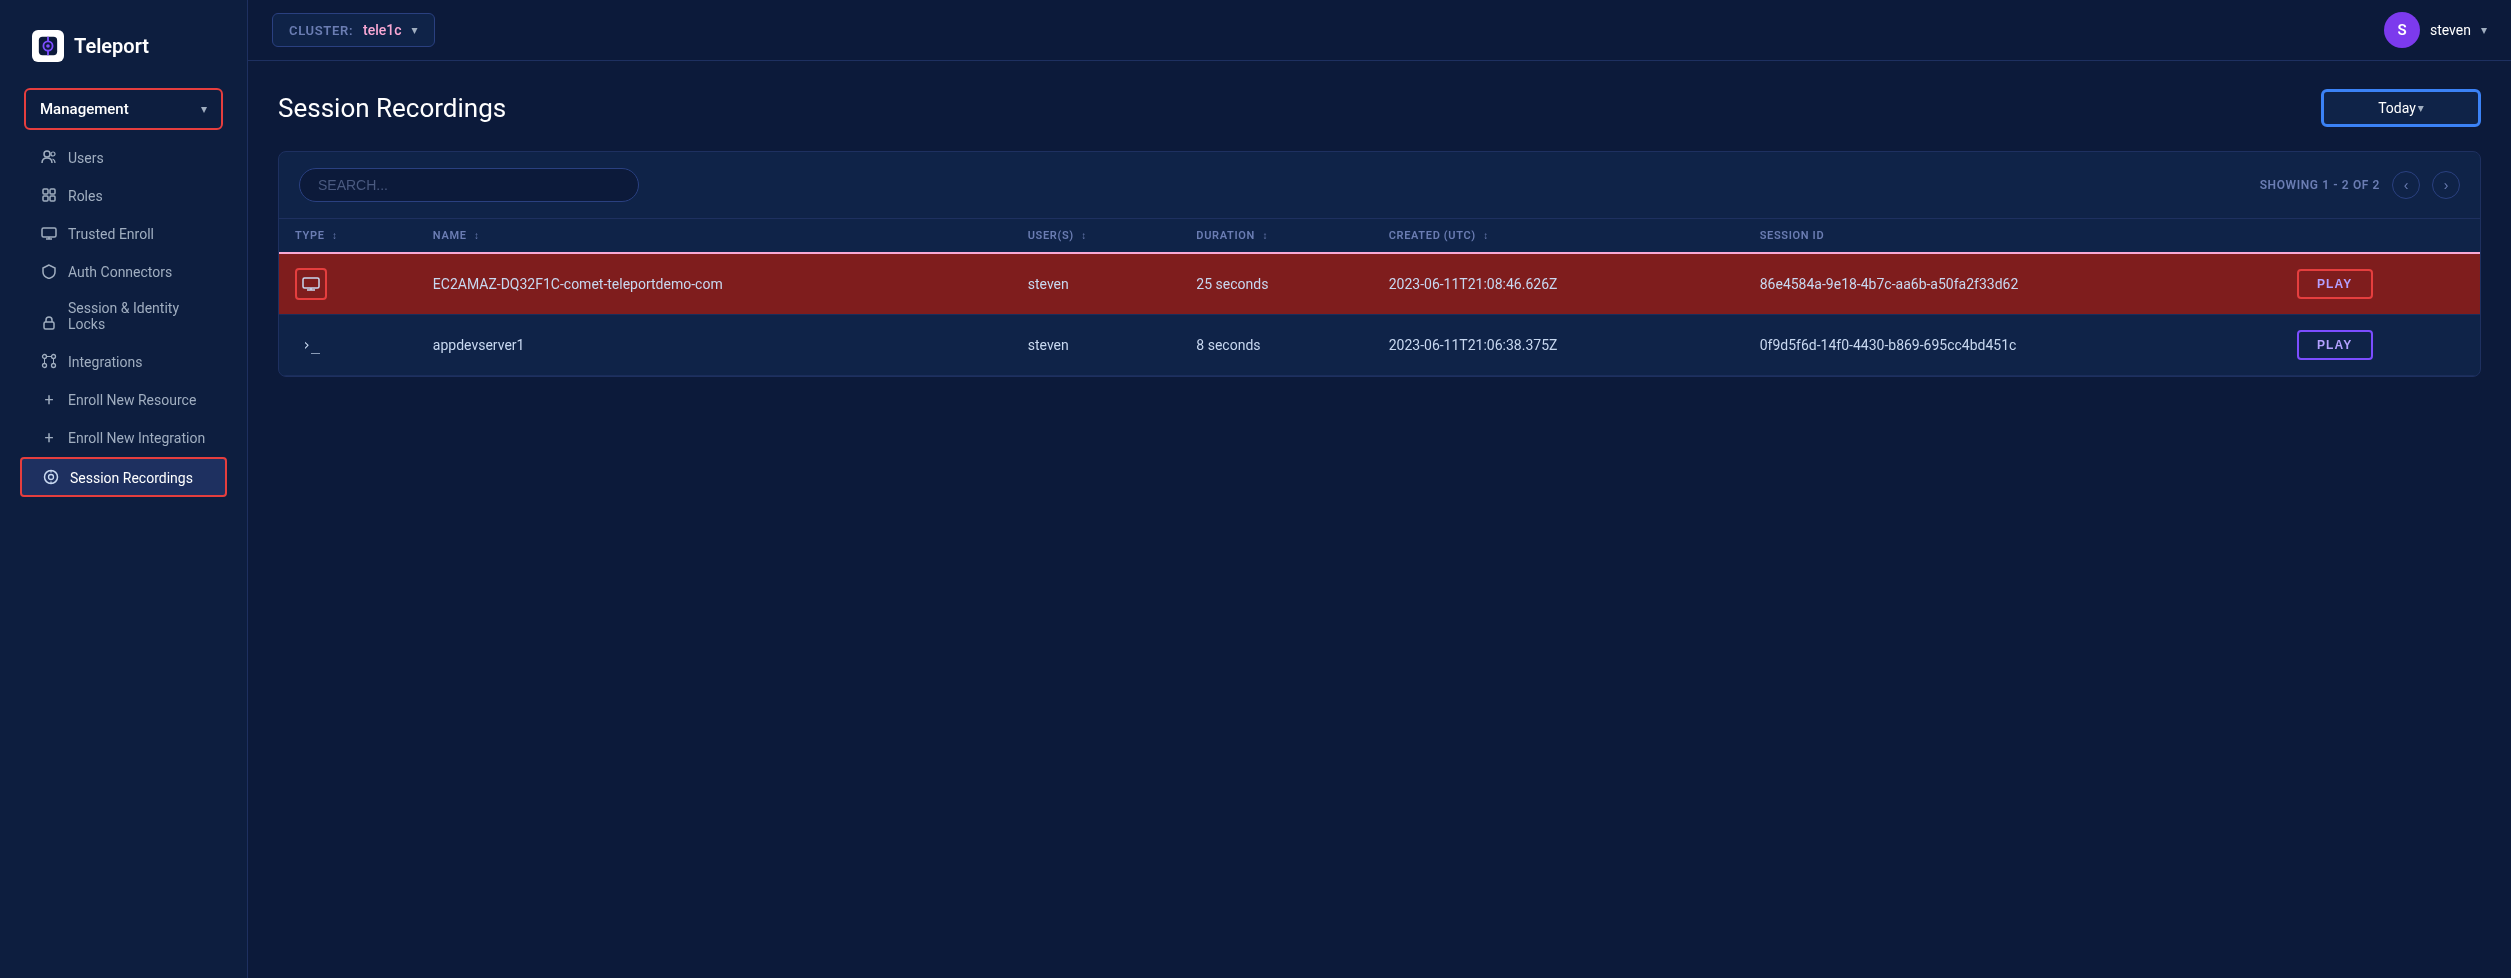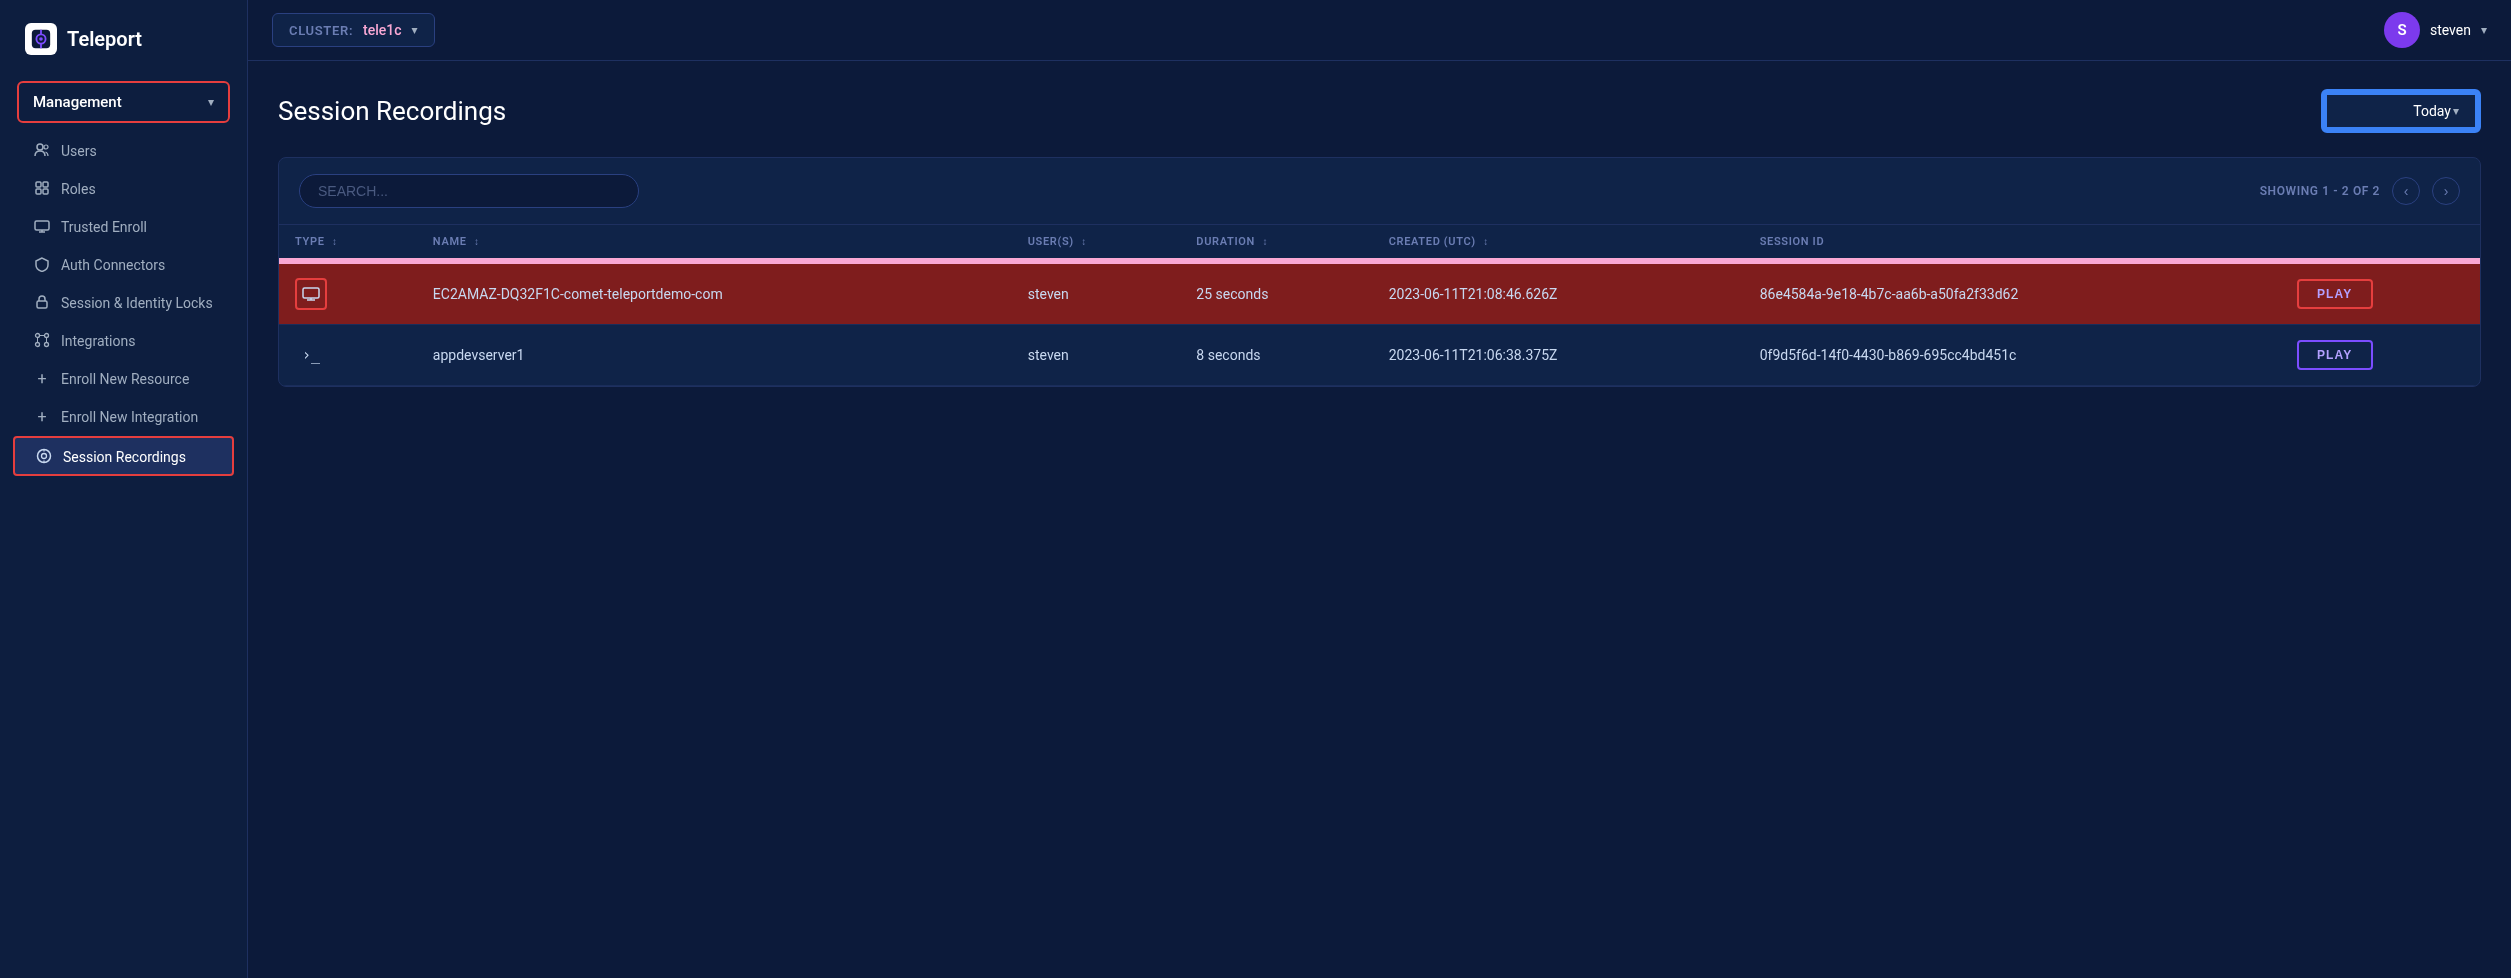--- a/index.html
+++ b/index.html
@@ -13,21 +13,21 @@
     }
 
     
     .sidebar {
       width: 248px;
       min-width: 248px;
       background: #0d1e3f;
       border-right: 1px solid #1e3060;
       display: flex;
       flex-direction: column;
-      padding: 5px;
+      padding: 12px;
     }
 
     .sidebar-logo {
       display: flex;
       align-items: center;
       gap: 10px;
       padding: 18px 20px;
     }
 
     .logo-icon {
@@ -192,28 +192,28 @@
       font-size: 26px;
       font-weight: 400;
       color: #fff;
     }
 
     .date-filter {
       display: flex;
       align-items: center;
       gap: 2px;
       background: #0f2348;
-      border: 6px solid #3b82f6;
+      border: 3px solid #3b82f6;
       border-radius: 6px;
       padding: 8px 16px;
       cursor: pointer;
       color: #fff;
       font-size: 14px;
       min-width: 160px;
-      justify-content: flex-end;
+      justify-content: center;
     }
 
     
     .table-container {
       background: #0f2348;
       border-radius: 8px;
       overflow: hidden;
       border: 1px solid #1e3060;
     }
 
@@ -276,21 +276,21 @@
     }
 
     th {
       padding: 10px 16px;
       text-align: left;
       font-size: 11px;
       font-weight: 600;
       color: #6b7db3;
       text-transform: uppercase;
       letter-spacing: 0.06em;
-      border-bottom: 6px solid #f9a8d4;
+      border-bottom: 2px solid #f9a8d4;
       white-space: nowrap;
     }
 
     tbody tr {
       border-bottom: 1px solid #1a2d5a;
       transition: background 0.15s;
     }
 
     tbody tr.highlighted {
       background: #7f1d1d;

